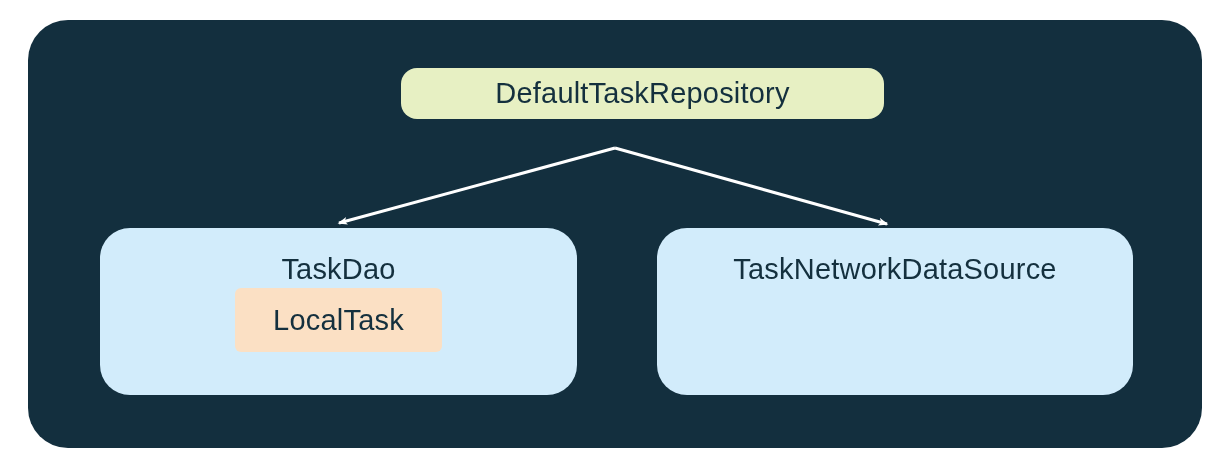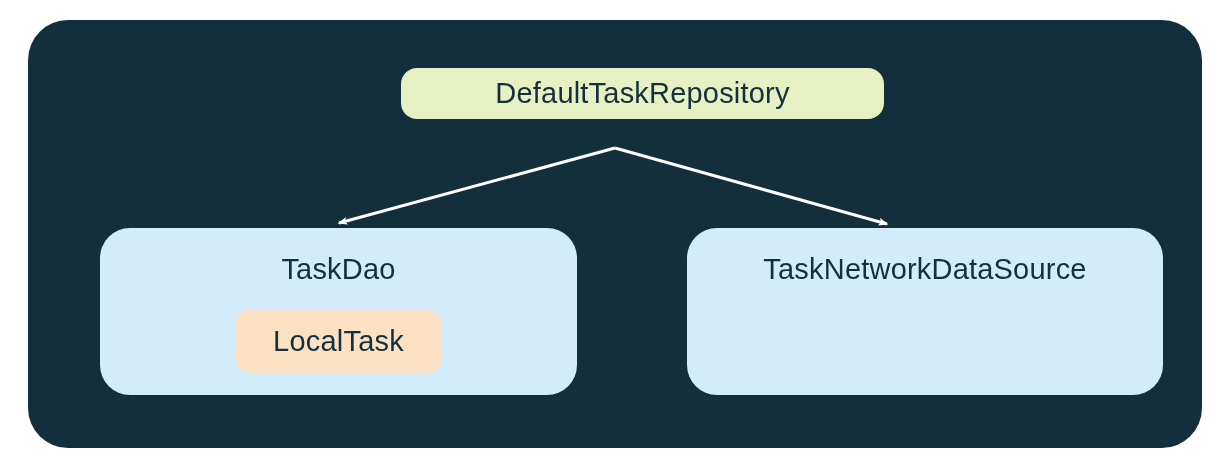--- a/index.html
+++ b/index.html
@@ -62,30 +62,29 @@
     height: 167px;
     border-radius: 30px;
     background: var(--child-box);
     display: flex;
     flex-direction: column;
     align-items: center;
     padding-top: 22px;
     color: var(--text);
   }
   .child-box.left  { left: 100px; width: 477px; }
-  .child-box.right { left: 687px; width: 476px; }
+  .child-box.right { left: 657px; width: 476px; }
   .child-title {
     font-size: 29px;
     line-height: 38px;
     letter-spacing: 0.2px;
   }
   .inner-box {
-    margin-top: 21px;
     padding: 13px 38px;
-    border-radius: 16px;
+    border-radius: 6px;
     background: var(--inner-box);
     font-size: 29px;
     line-height: 38px;
     letter-spacing: 0.2px;
   }
 </style>
 </head>
 <body>
 
 <div class="canvas">

